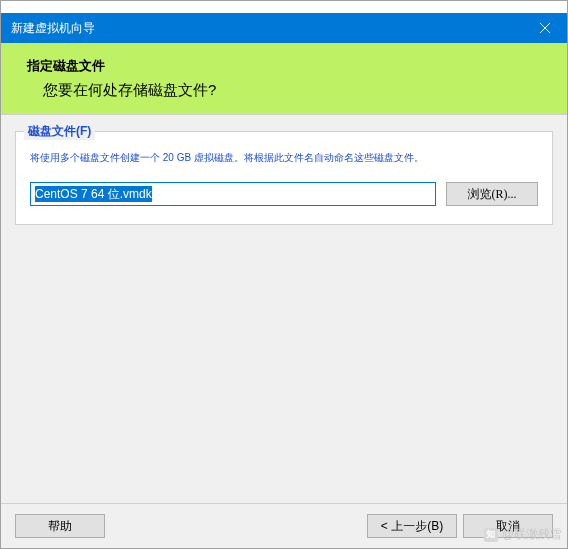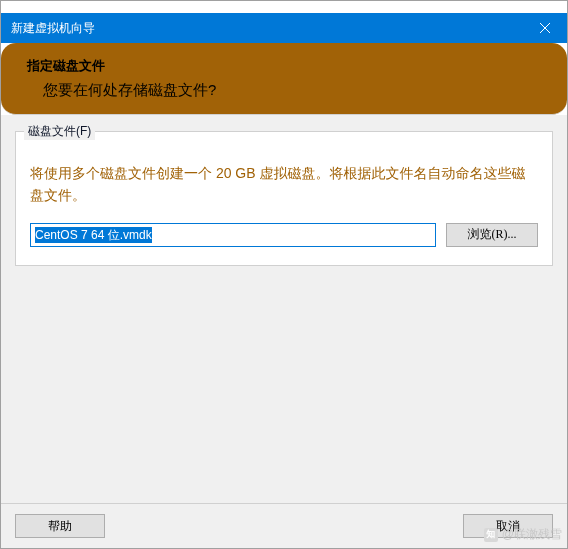--- a/index.html
+++ b/index.html
@@ -40,24 +40,23 @@
       width: 45px;
       height: 30px;
       display: flex;
       align-items: center;
       justify-content: center;
       color: #ffffff;
       font-size: 14px;
       cursor: pointer;
     }
     .header-section {
-      background: #a16207;
+      background: #bef264;
       padding: 14px 10px 14px 26px;
       border-bottom: 1px solid #d0d0d0;
-      border-radius: 15px;
     }
     .header-title {
       font-size: 13px;
       font-weight: bold;
       color: #000000;
       margin-bottom: 6px;
     }
     .header-subtitle {
       font-size: 15px;
       color: #000000;
@@ -74,28 +73,29 @@
       padding: 14px 14px 18px 14px;
       position: relative;
     }
     .fieldset-legend {
       position: absolute;
       top: -9px;
       left: 8px;
       background: #f0f0f0;
       padding: 0 4px;
       font-size: 12px;
-      color: #0f172a;
+      color: #1d4ed8;
+      font-weight: bold;
     }
     .fieldset-desc {
-      font-size: 14px;
-      color: #a16207;
+      font-size: 10px;
+      color: #1d4ed8;
       line-height: 1.6;
       margin-bottom: 16px;
-      margin-top: 16px;
+      margin-top: 4px;
     }
     .input-row {
       display: flex;
       gap: 10px;
       align-items: center;
       justify-content: center;
     }
     .selected-text {
       background: #0078d7;
       color: #ffffff;
@@ -204,20 +204,21 @@
           <span class="selected-text">CentOS 7 64 位.vmdk</span>
         </div>
         <button class="browse-btn">浏览(R)...</button>
       </div>
     </div>
   </div>
 
   <div class="footer">
     <button class="footer-btn help-btn">帮助</button>
     <div class="spacer"></div>
+    <button class="footer-btn">&lt; 上一步(B)</button>
     <button class="footer-btn">取消</button>
   </div>
 </div>
 
 <div class="watermark">
   <span class="zhihu-icon">知</span>
   <span>@联澈残雪</span>
 </div>
 
 </body></html>

